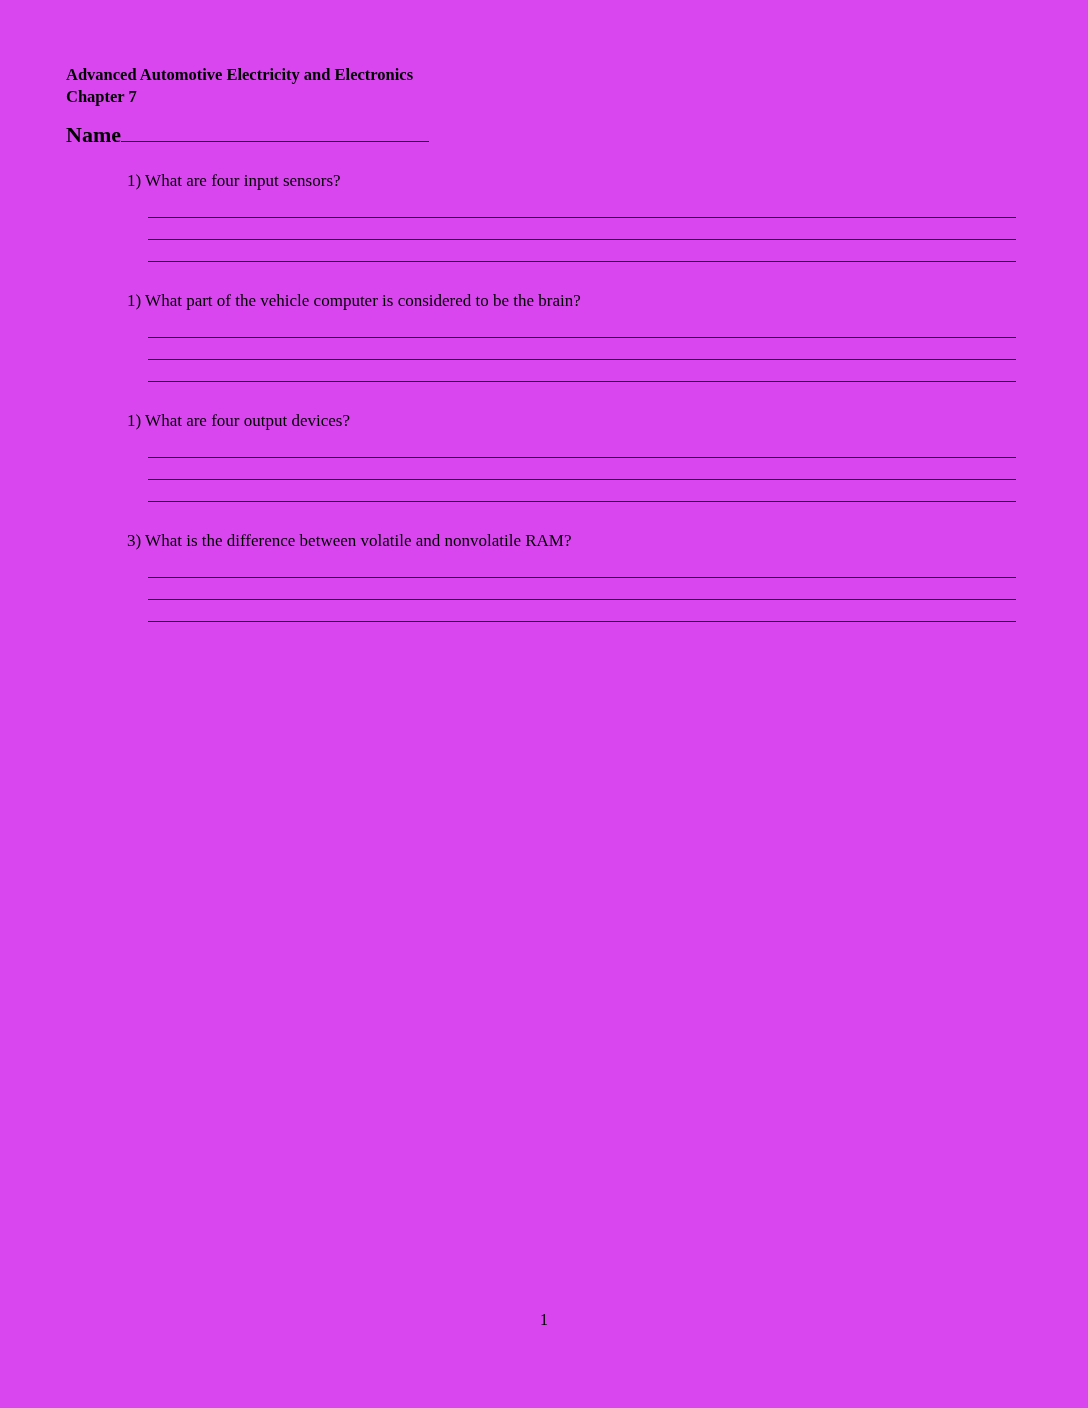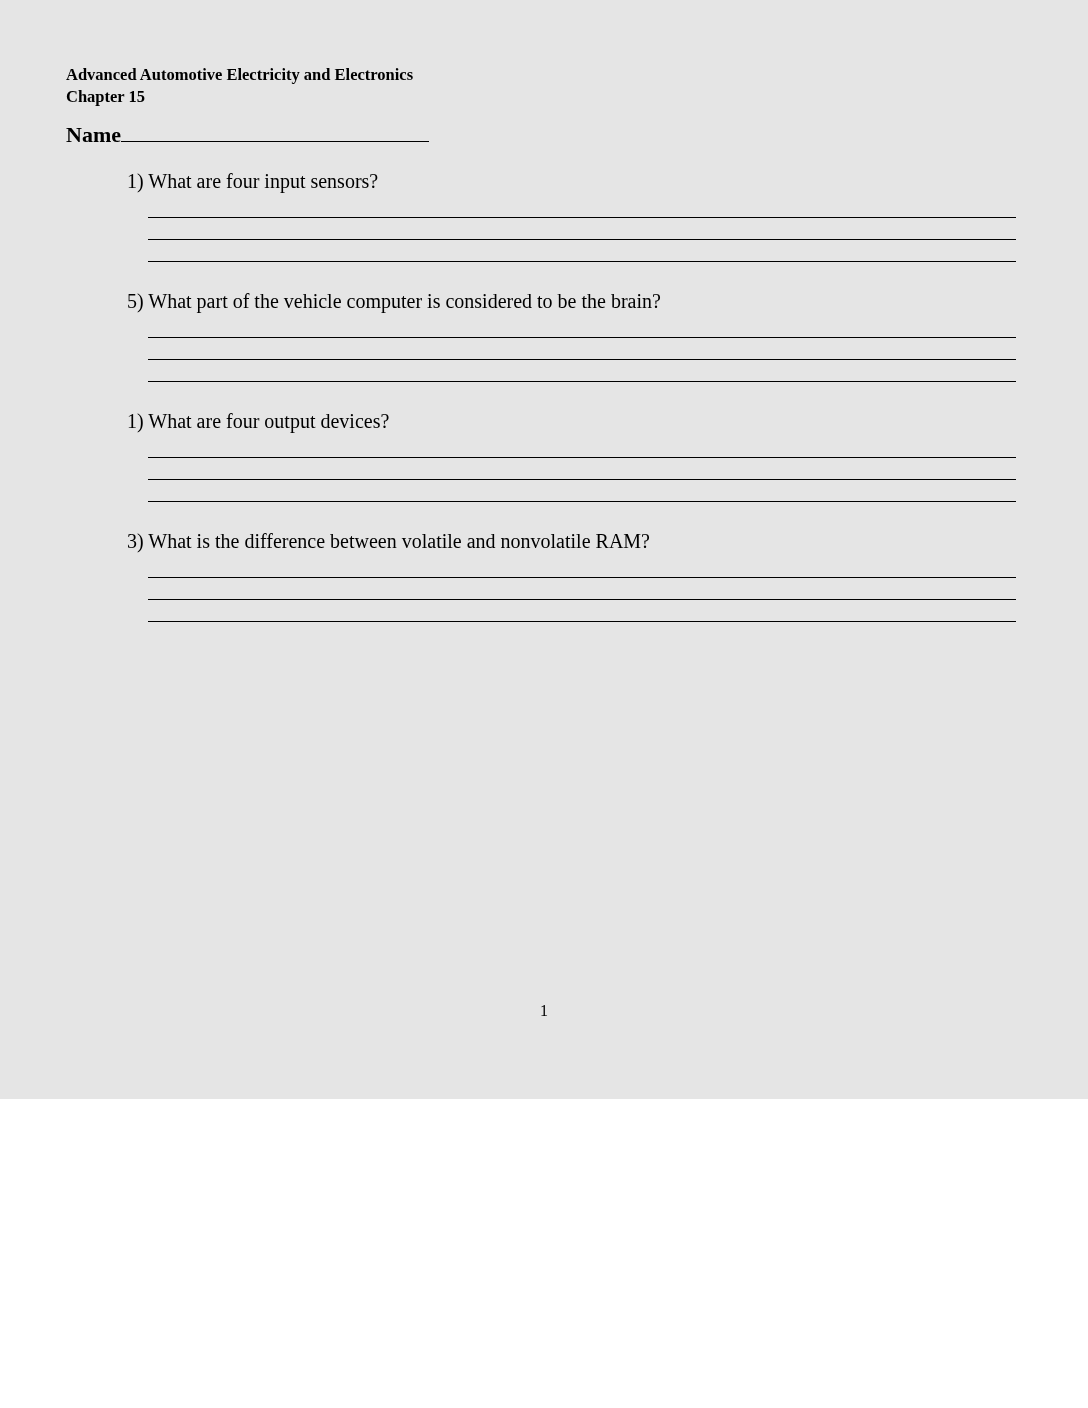--- a/index.html
+++ b/index.html
@@ -5,22 +5,22 @@
   * { margin: 0; padding: 0; box-sizing: border-box; }
   html, body { background: #ffffff; }
   body {
     font-family: "Liberation Serif", "DejaVu Serif", serif;
     color: #000000;
     width: 1088px;
   }
   .page {
     position: relative;
     width: 1088px;
-    height: 1099px;
-    background: #e5e5e5;
+    height: 1408px;
+    background: #d946ef;
     overflow: hidden;
   }
   .content {
     padding: 64px 66px 0 66px;
   }
   .doc-header {
     font-size: 16.5px;
     font-weight: bold;
     line-height: 22px;
   }
@@ -46,21 +46,21 @@
     white-space: pre-wrap;
   }
   .questions {
     margin-top: 24px;
   }
   .question-block {
     margin-left: 61px;
     margin-bottom: 28px;
   }
   .question-text {
-    font-size: 20px;
+    font-size: 17px;
     line-height: 22px;
     margin-bottom: 4px;
     white-space: pre-wrap;
   }
   .answer-lines {
     margin-left: 21px;
     width: 868px;
   }
   .answer-line {
     height: 22px;
@@ -77,40 +77,40 @@
   }
 </style>
 </head>
 <body>
 
 <div class="page">
   <div class="content">
 
     <div class="doc-header">
       <div>Advanced Automotive Electricity and Electronics</div>
-      <div>Chapter 15</div>
+      <div>Chapter 7</div>
     </div>
 
     <div class="name-row">
       <span>Name</span><span class="name-underline"></span>
     </div>
 
 
     <div class="questions">
   <div class="question-block">
     <div class="question-text">1) What are four input sensors?</div>
     <div class="answer-lines">
             <div class="answer-line"></div>
             <div class="answer-line"></div>
             <div class="answer-line"></div>
           </div>
   </div>
 
   <div class="question-block">
-    <div class="question-text">5) What part of the vehicle computer is considered to be the brain?</div>
+    <div class="question-text">1) What part of the vehicle computer is considered to be the brain?</div>
     <div class="answer-lines">
             <div class="answer-line"></div>
             <div class="answer-line"></div>
             <div class="answer-line"></div>
           </div>
   </div>
 
 
   <div class="question-block">
     <div class="question-text">1) What are four output devices?</div>

